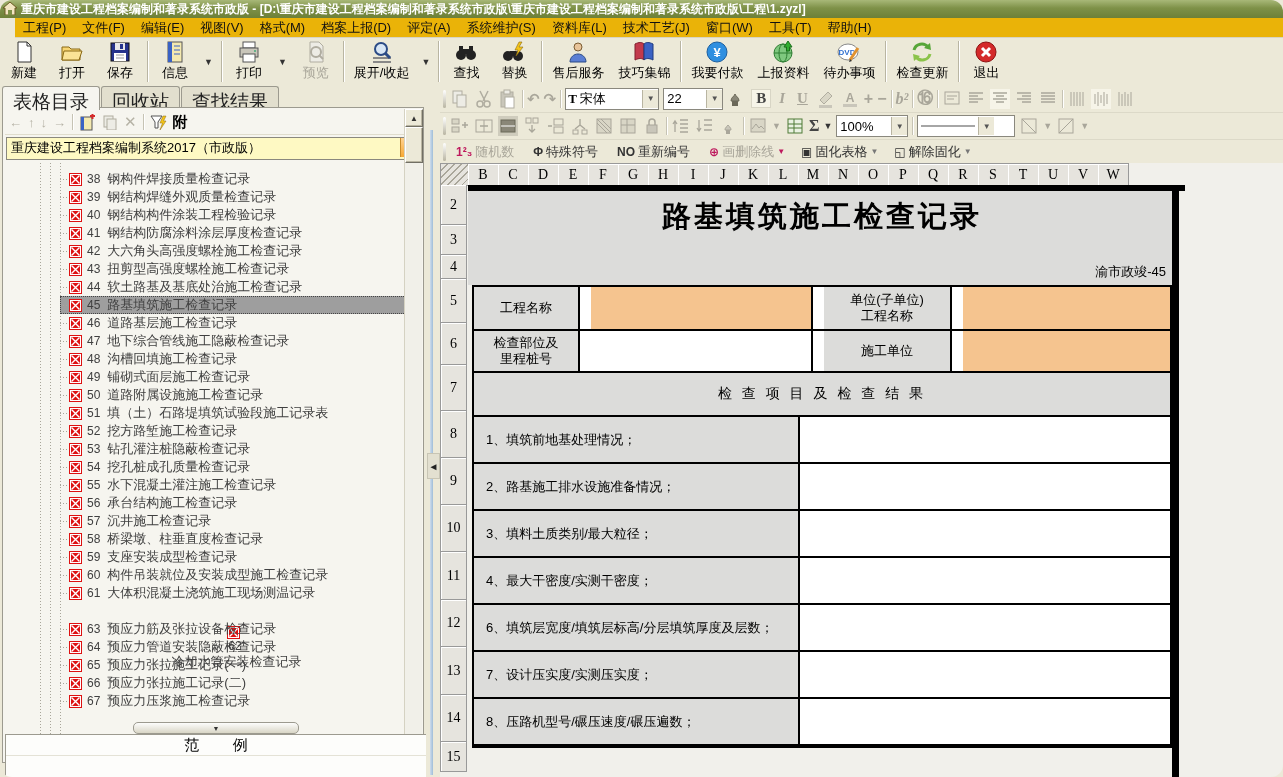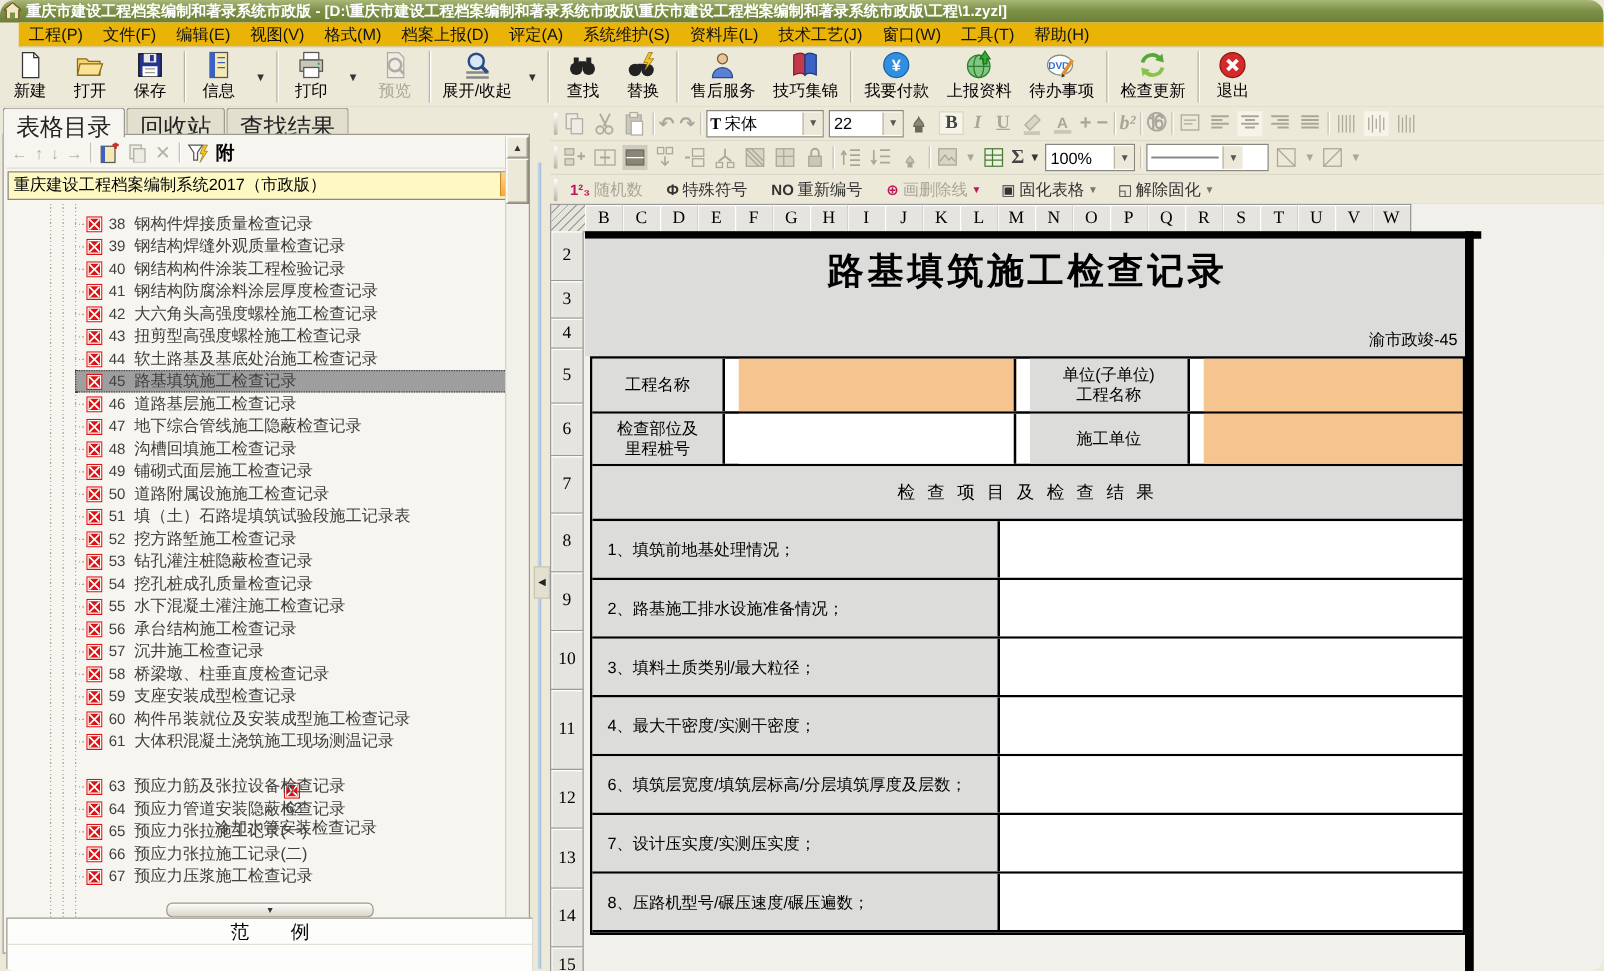--- a/index.html
+++ b/index.html
@@ -900,21 +900,21 @@
 
     <div class="rowhdr" style="height: 40px;">2</div>
         <div class="rowhdr" style="height: 30px;">3</div>
         <div class="rowhdr" style="height: 24px;">4</div>
         <div class="rowhdr" style="height: 44px;">5</div>
         <div class="rowhdr" style="height: 42px;">6</div>
         <div class="rowhdr" style="height: 46px;">7</div>
         <div class="rowhdr" style="height: 47px;">8</div>
         <div class="rowhdr" style="height: 47px;">9</div>
         <div class="rowhdr" style="height: 47px;">10</div>
-        <div class="rowhdr" style="height: 64px;">11</div>
+        <div class="rowhdr" style="height: 48px;">11</div>
         <div class="rowhdr" style="height: 47px;">12</div>
         <div class="rowhdr" style="height: 48px;">13</div>
         <div class="rowhdr" style="height: 47px;">14</div>
         <div class="rowhdr" style="height: 30px;">15</div>
       </div>
     <div id="topbar"></div>
     <div id="rightbar"></div>
     <div id="grayband"></div>
     <div id="form-title">路基填筑施工检查记录</div>
     <div id="form-code">渝市政竣-45</div>

